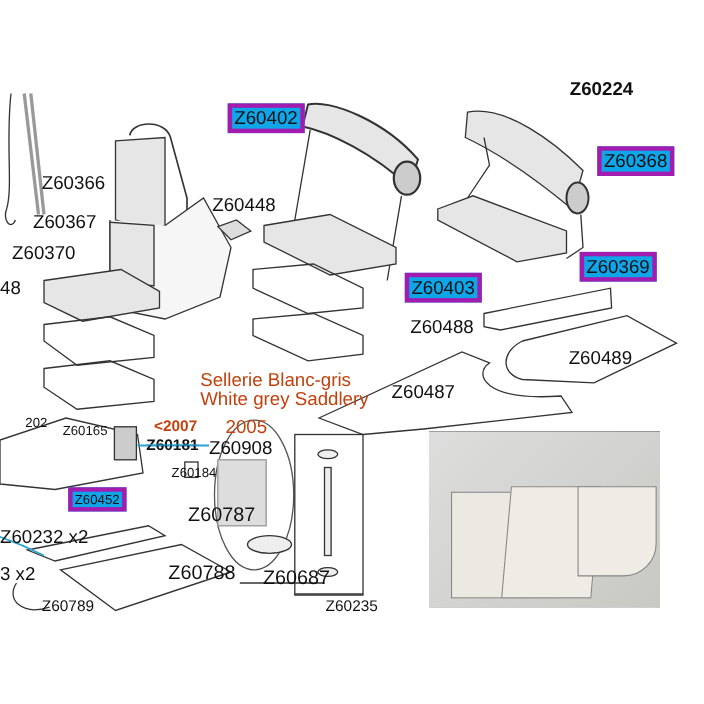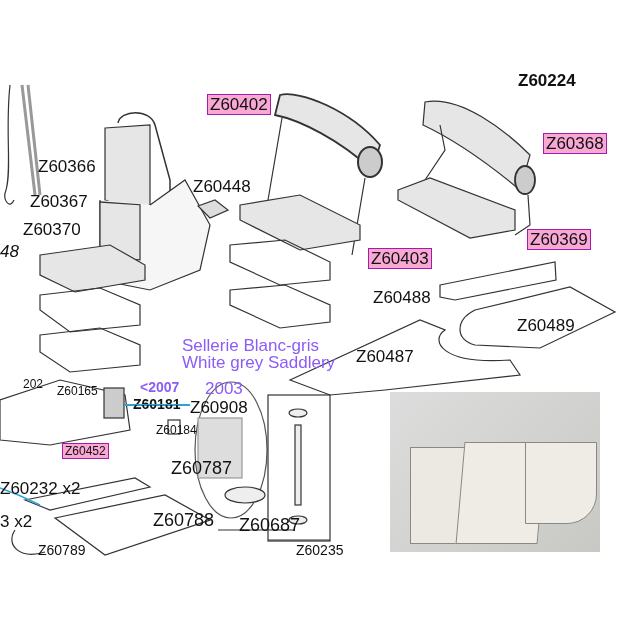--- a/index.html
+++ b/index.html
@@ -1,20 +1,20 @@
 <!DOCTYPE html>
 <html><head>
 <meta charset="utf-8">
 <style>
   html,body{margin:0;padding:0;background:#fff;}
   body{width:640px;height:640px;position:relative;overflow:hidden;font-family:"Liberation Sans",sans-serif;color:#111;}
   .lbl{position:absolute;font-size:17px;line-height:1;white-space:nowrap;color:#111;}
   .lbl.sm{font-size:12px;padding-left:23px;}
-  .lbl.boxed{border:1px solid #a21caf;padding:1px 2px;background:#f9a8d4;}
-  .blue{color:#8b5cf6;}
+  .lbl.boxed{border:4px solid #a21caf;padding:1px 2px;background:#0ea5e9;}
+  .blue{color:#c2410c;}
   svg.art{position:absolute;left:0;top:0;}
   .photo{position:absolute;left:390px;top:392px;width:210px;height:160px;background:#111;overflow:hidden;}
 </style>
 </head>
 <body>
 
 <svg class="art" width="640" height="640" viewBox="0 0 640 640">
   <g fill="none" stroke="#333" stroke-width="1.2">
 
     <path d="M10 85 C 5 130, 12 170, 6 190 C 2 200, 10 210, 14 200"></path>
@@ -75,35 +75,35 @@
   <div style="position:absolute;left:0;top:0;width:210px;height:160px;background:linear-gradient(135deg,#ddd,#c8c8c4);"></div>
   <div style="position:absolute;left:20px;top:55px;width:70px;height:95px;background:#ece9e3;border:1px solid #888;"></div>
   <div style="position:absolute;left:70px;top:50px;width:80px;height:100px;background:#efece6;border:1px solid #888;transform:skewX(-5deg);"></div>
   <div style="position:absolute;left:135px;top:50px;width:70px;height:80px;background:#efece6;border:1px solid #888;border-radius:0 0 30px 0;"></div>
 </div>
 
 <span class="lbl" style="left:518px;top:72px;font-weight:bold;">Z60224</span>
 <span class="lbl boxed" style="left:207px;top:94px;">Z60402</span>
 <span class="lbl" style="left:38px;top:158px;">Z60366</span>
 <span class="lbl" style="left:30px;top:193px;">Z60367</span>
-<span class="lbl" style="left:23px;top:221px;text-align:right;">Z60370</span>
-<span class="lbl" style="left:0px;top:243px;font-style:italic;">48</span>
+<span class="lbl" style="left:11px;top:221px;text-align:right;">Z60370</span>
+<span class="lbl" style="left:0px;top:253px;">48</span>
 <span class="lbl" style="left:193px;top:178px;">Z60448</span>
 <span class="lbl boxed" style="left:543px;top:133px;">Z60368</span>
 <span class="lbl boxed" style="left:527px;top:229px;">Z60369</span>
 <span class="lbl boxed" style="left:368px;top:248px;">Z60403</span>
 <span class="lbl" style="left:373px;top:289px;">Z60488</span>
 <span class="lbl" style="left:517px;top:317px;">Z60489</span>
 <span class="lbl" style="left:356px;top:348px;">Z60487</span>
 <span class="lbl blue" style="left:182px;top:337px;">Sellerie Blanc-gris</span>
 <span class="lbl blue" style="left:182px;top:354px;">White grey Saddlery</span>
 <span class="lbl sm" style="left:0px;top:378px;">202</span>
 <span class="lbl sm" style="left:34px;top:385px;">Z60165</span>
 <span class="lbl blue" style="left:140px;top:380px;font-size:14px;font-weight:bold;">&lt;2007</span>
-<span class="lbl blue" style="left:205px;top:380px;">2003</span>
+<span class="lbl blue" style="left:205px;top:380px;">2005</span>
 <span class="lbl" style="left:133px;top:397px;font-size:14px;font-weight:bold;text-decoration:line-through;text-decoration-color:#2aa4d4;">Z60181</span>
 <span class="lbl" style="left:190px;top:399px;">Z60908</span>
 <span class="lbl sm" style="left:133px;top:424px;">Z60184</span>
 <span class="lbl sm boxed" style="left:62px;top:443px;">Z60452</span>
 <span class="lbl" style="left:0px;top:469px;margin-top:11px;">Z60232 x2</span>
 <span class="lbl sm" style="left:148px;top:459px;font-size:18px;">Z60787</span>
 <span class="lbl sm" style="left:130px;top:487px;font-size:18px;margin-top:24px;">Z60788</span>
 <span class="lbl" style="left:0px;top:513px;">3 x2</span>
 <span class="lbl sm" style="left:216px;top:516px;font-size:18px;">Z60687</span>
 <span class="lbl sm" style="left:273px;top:543px;font-size:14px;">Z60235</span>

